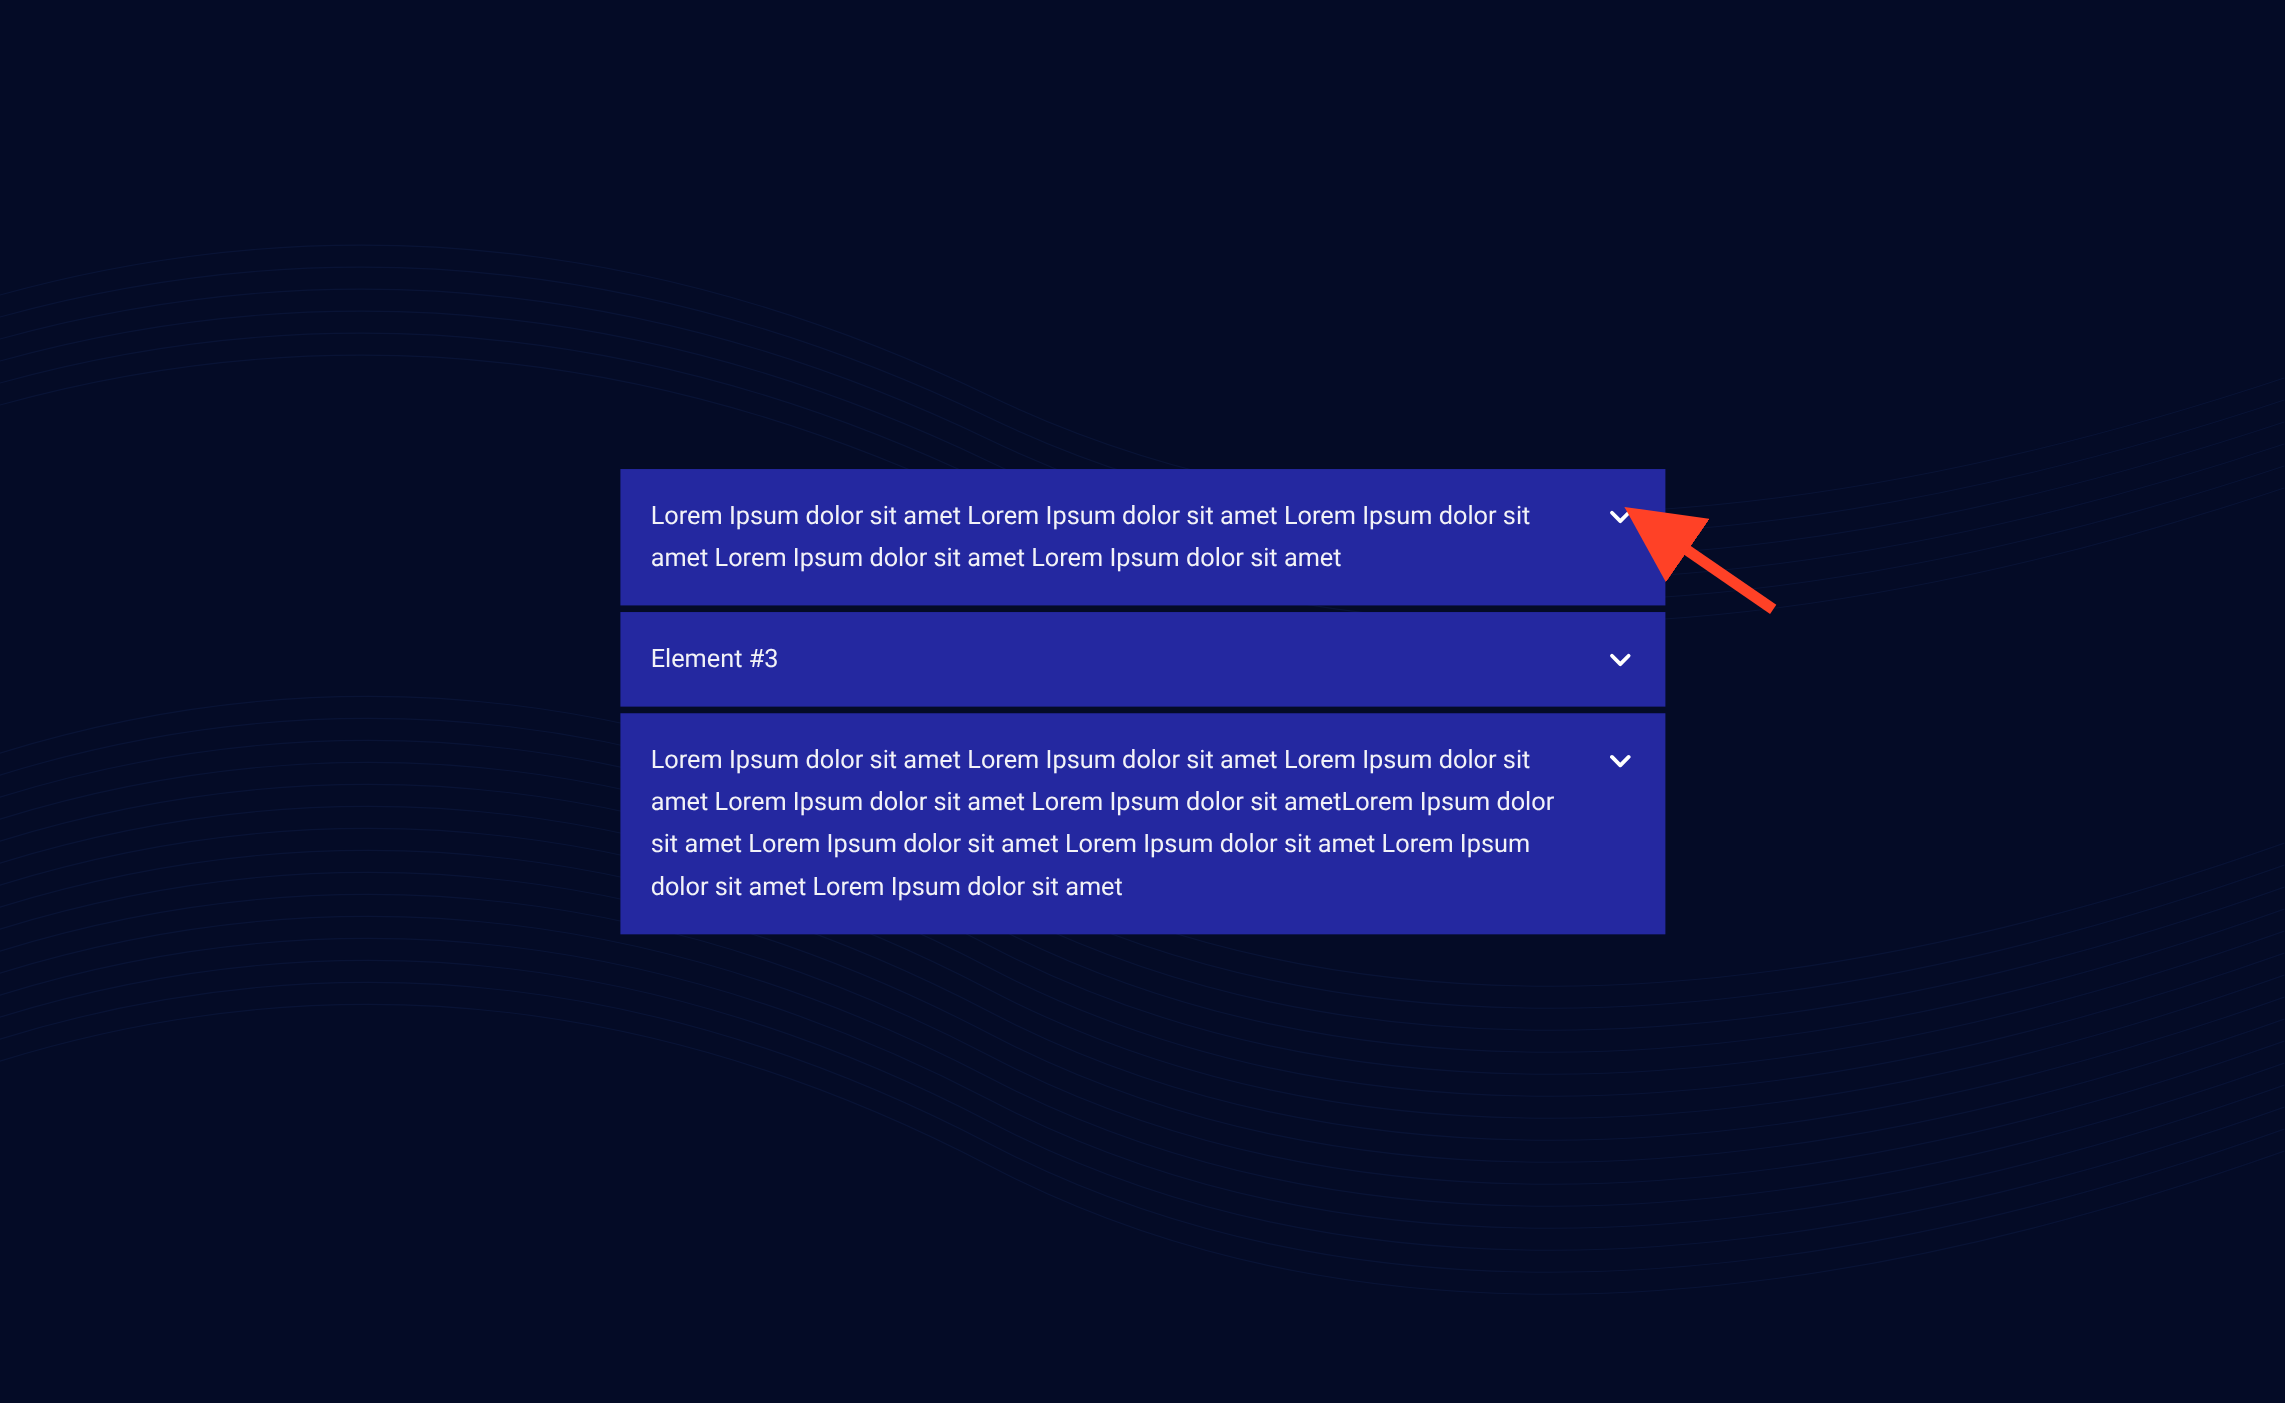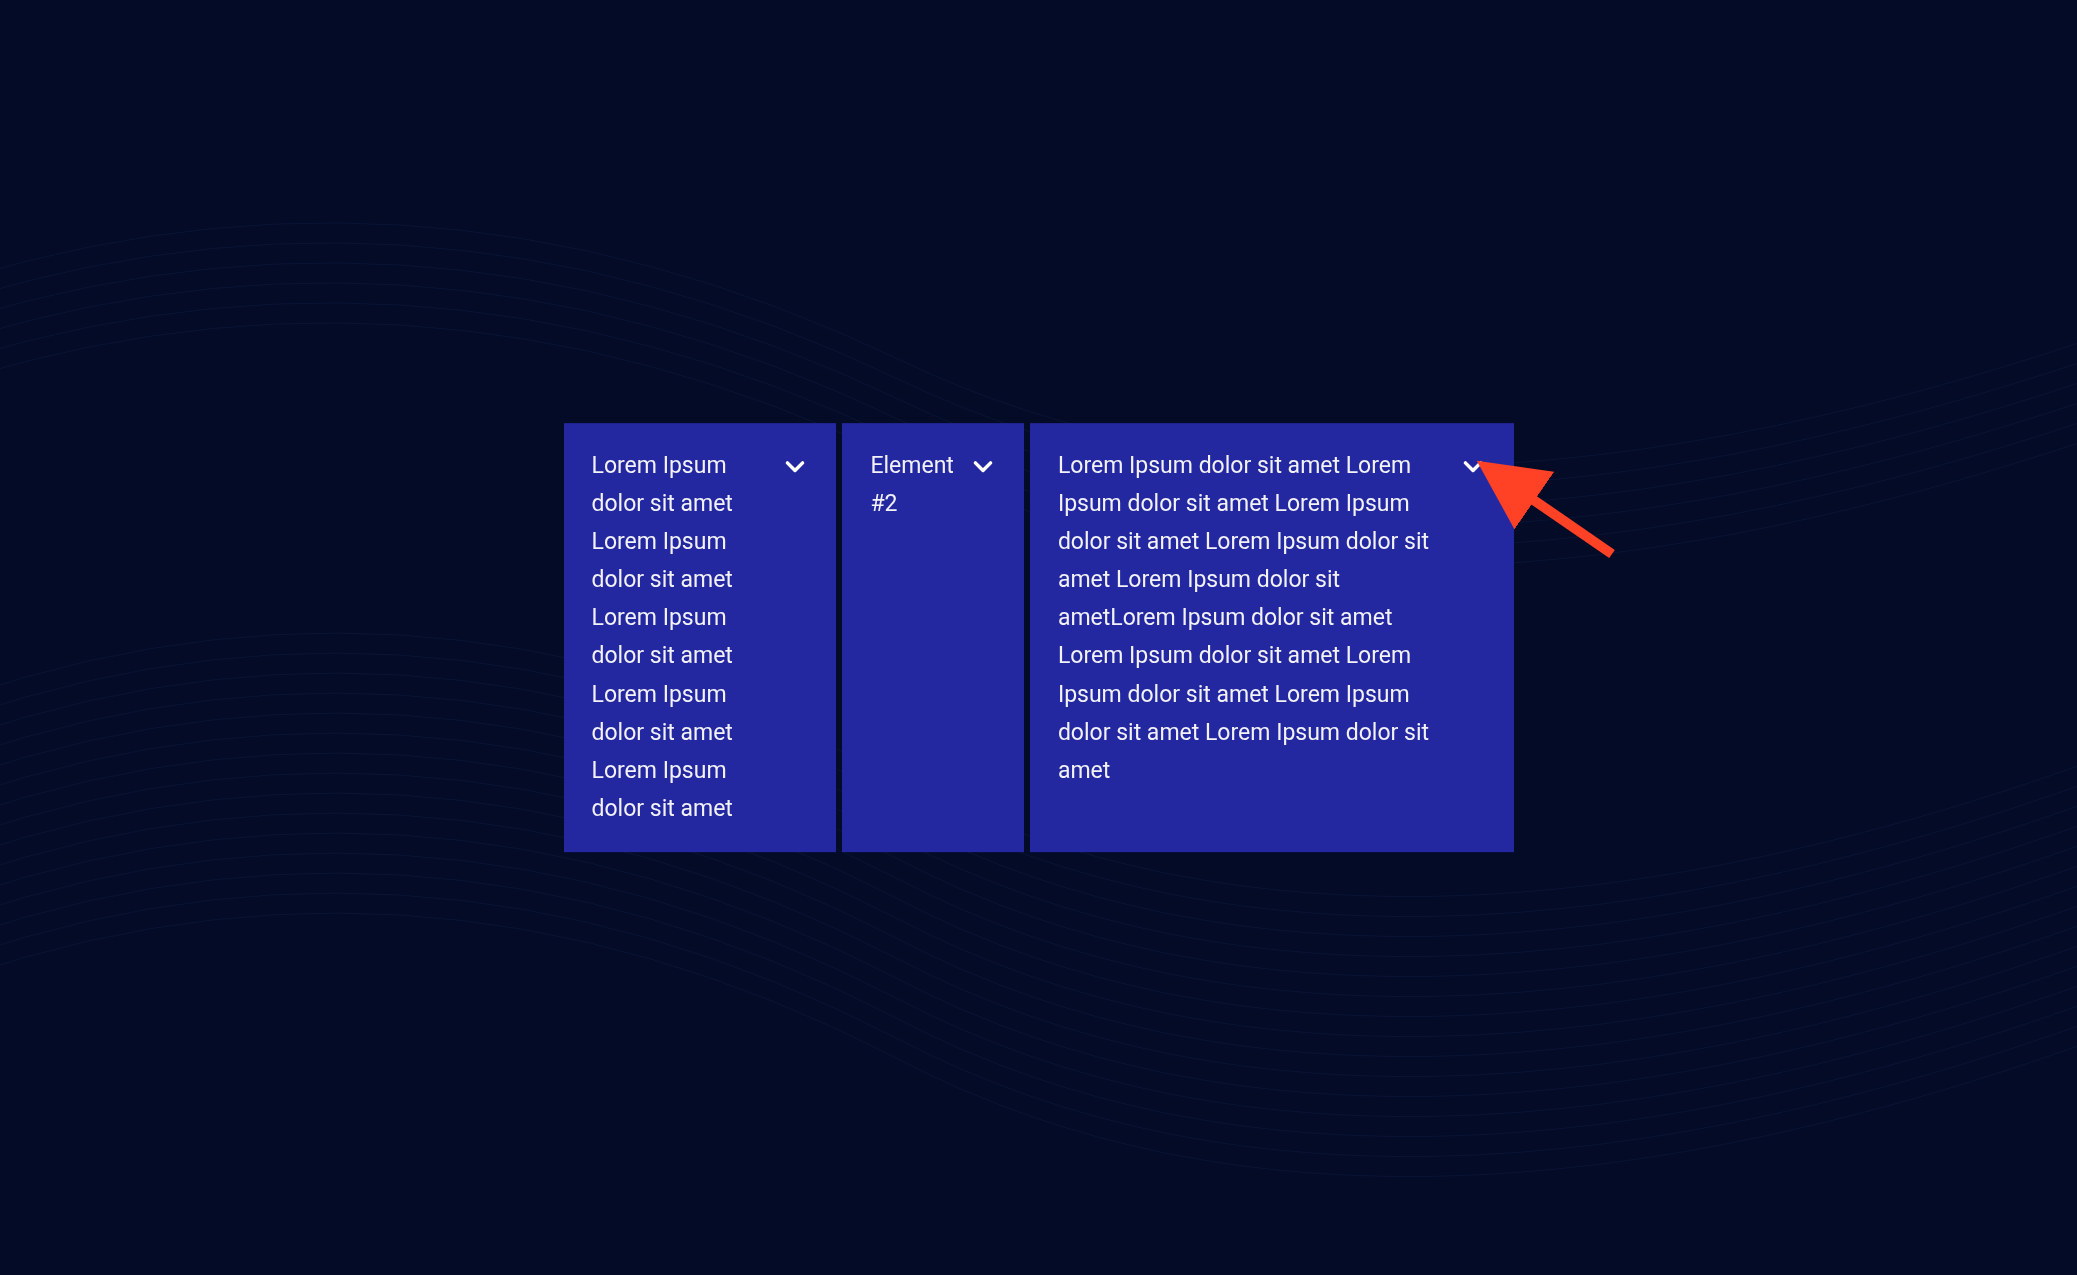--- a/index.html
+++ b/index.html
@@ -29,20 +29,21 @@
       height: 100%;
     }
 
     .accordion-container {
       position: absolute;
       left: 50%;
       top: 50%;
       transform: translate(-50%, -50%);
       width: 950px;
       display: flex;
+      flex-direction: column;
       gap: 6px;
     }
 
     .accordion-item {
       background: #2428a0;
       display: flex;
       align-items: flex-start;
       justify-content: space-between;
       padding: 24px 28px;
       cursor: pointer;
@@ -127,21 +128,21 @@
   <div class="accordion-item">
     <div class="accordion-label">Lorem Ipsum dolor sit amet Lorem Ipsum dolor sit amet Lorem Ipsum dolor sit amet Lorem Ipsum dolor sit amet Lorem Ipsum dolor sit amet</div>
     <div class="chevron-icon">
       <svg viewBox="0 0 24 24">
           <polyline points="5 9 12 16 19 9"></polyline>
         </svg>
     </div>
   </div>
 
   <div class="accordion-item">
-    <div class="accordion-label">Element #2</div>
+    <div class="accordion-label">Element #3</div>
     <div class="chevron-icon">
       <svg viewBox="0 0 24 24">
           <polyline points="5 9 12 16 19 9"></polyline>
         </svg>
     </div>
   </div>
 
   <div class="accordion-item">
     <div class="accordion-label">Lorem Ipsum dolor sit amet Lorem Ipsum dolor sit amet Lorem Ipsum dolor sit amet Lorem Ipsum dolor sit amet Lorem Ipsum dolor sit ametLorem Ipsum dolor sit amet Lorem Ipsum dolor sit amet Lorem Ipsum dolor sit amet Lorem Ipsum dolor sit amet Lorem Ipsum dolor sit amet</div>
     <div class="chevron-icon">

